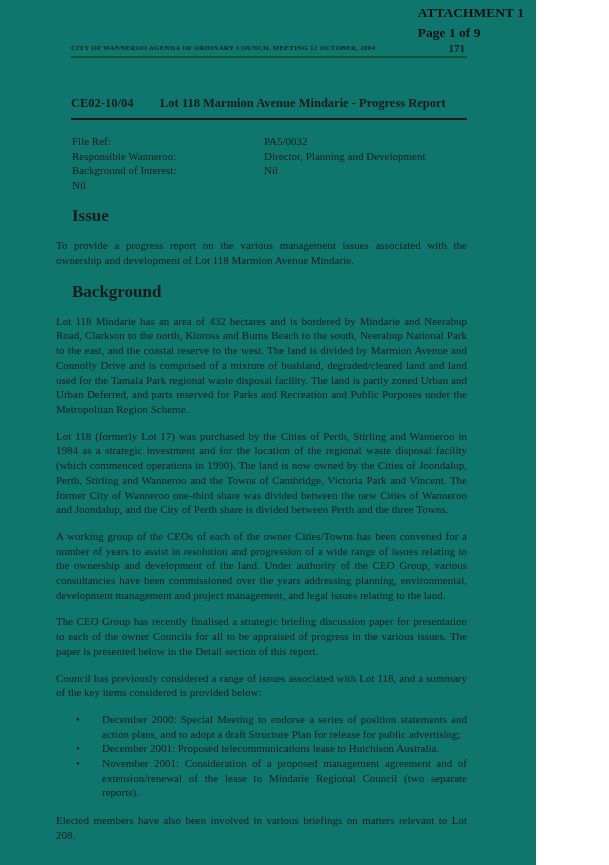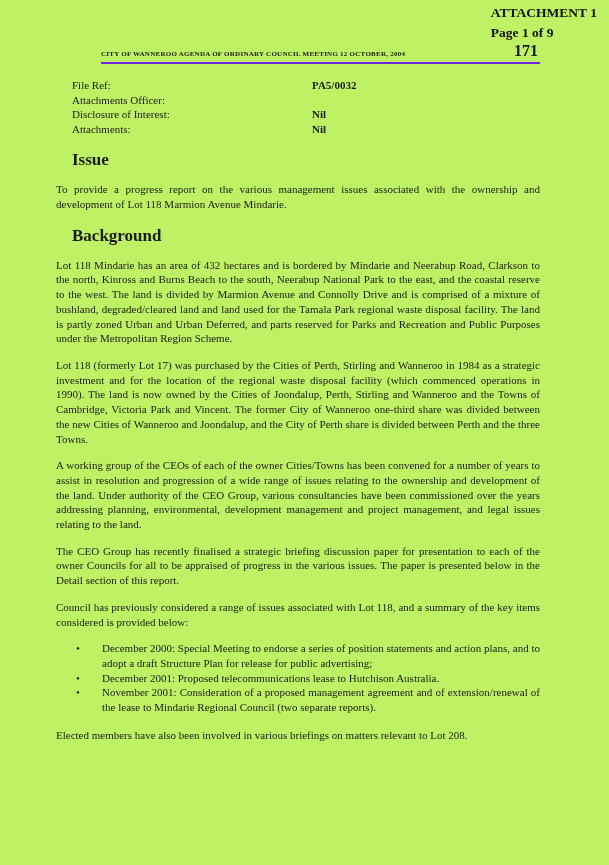--- a/index.html
+++ b/index.html
@@ -2,23 +2,23 @@
 <html><head>
 <meta charset="utf-8">
 <style>
   html, body {
     margin: 0;
     padding: 0;
     background: #ffffff;
   }
   .page {
     position: relative;
-    width: 609px;
+    width: 536px;
     height: 865px;
-    background: #bef264;
+    background: #0f766e;
     font-family: "Liberation Serif", serif;
     color: #1b1b1b;
     overflow: hidden;
   }
   
   .topright {
     position: absolute;
     top: 3px;
     right: 12px;
     text-align: left;
@@ -33,32 +33,31 @@
     padding-top: 42px;
     display: flex;
     justify-content: space-between;
     align-items: flex-end;
   }
   .agenda-header-inner {
     width: 100%;
     display: flex;
     justify-content: space-between;
     align-items: flex-end;
-    border-bottom: 2px solid #6d28d9;
+    border-bottom: 2px solid #14532d;
     padding-bottom: 2px;
-    margin-left: 30px;
   }
   .agenda-title {
     font-size: 7px;
     font-weight: bold;
     letter-spacing: 0.25px;
     padding-bottom: 2px;
   }
   .agenda-page-number {
-    font-size: 16px;
+    font-size: 11px;
     font-weight: bold;
     padding-right: 2px;
   }
   
   .report-title-block {
     margin: 38px 69px 0 71px;
     border-bottom: 2.5px solid #1a1a1a;
     padding-bottom: 7px;
     font-size: 12.5px;
     font-weight: bold;
@@ -67,23 +66,23 @@
   .report-code {
     display: inline-block;
     min-width: 89px;
   }
   
   .file-info {
     margin: 14px 69px 0 72px;
     font-size: 11px;
     line-height: 14.6px;
   }
-  .file-row { display: flex; gap: 48px; }
+  .file-row { display: flex; }
   .file-label { width: 192px; flex: 0 0 192px; }
-  .file-value { flex: 1; font-weight: bold; }
+  .file-value { flex: 1; }
   
   .section-heading {
     margin: 13px 69px 0 72px;
     font-size: 17px;
     font-weight: bold;
     padding-top: 1px;
   }
   .para {
     margin: 12px 69px 0 56px;
     font-size: 11px;
@@ -121,35 +120,38 @@
     <div>Page 1 of 9</div>
   </div>
 
   <div class="agenda-header">
     <div class="agenda-header-inner">
       <span class="agenda-title">CITY OF WANNEROO AGENDA OF ORDINARY COUNCIL MEETING 12 OCTOBER, 2004</span>
       <span class="agenda-page-number">171</span>
     </div>
   </div>
 
+  <div class="report-title-block">
+    <span class="report-code">CE02-10/04</span><span>Lot 118 Marmion Avenue Mindarie - Progress Report</span>
+  </div>
 
   <div class="file-info">
     <div class="file-row">
       <span class="file-label">File Ref:</span>
       <span class="file-value">PA5/0032</span>
     </div>
     <div class="file-row">
-      <span class="file-label">Attachments Officer:</span>
+      <span class="file-label">Responsible Wanneroo:</span>
+      <span class="file-value">Director, Planning and Development</span>
     </div>
     <div class="file-row">
-      <span class="file-label">Disclosure of Interest:</span>
+      <span class="file-label">Background of Interest:</span>
       <span class="file-value">Nil</span>
     </div>
     <div class="file-row">
-      <span class="file-label">Attachments:</span>
       <span class="file-value">Nil</span>
     </div>
   </div>
 
   <div class="section-heading">Issue</div>
   <div class="para">To provide a progress report on the various management issues associated with the ownership and development of Lot 118 Marmion Avenue Mindarie.</div>
 
   <div class="section-heading">Background</div>
   <div class="para">Lot 118 Mindarie has an area of 432 hectares and is bordered by Mindarie and Neerabup Road, Clarkson to the north, Kinross and Burns Beach to the south, Neerabup National Park to the east, and the coastal reserve to the west.  The land is divided by Marmion Avenue and Connolly Drive and is comprised of a mixture of bushland, degraded/cleared land and land used for the Tamala Park regional waste disposal facility.  The land is partly zoned Urban and Urban Deferred, and parts reserved for Parks and Recreation and Public Purposes under the Metropolitan Region Scheme.</div>
   <div class="para">Lot 118 (formerly Lot 17) was purchased by the Cities of Perth, Stirling and Wanneroo in 1984 as a strategic investment and for the location of the regional waste disposal facility (which commenced operations in 1990).  The land is now owned by the Cities of Joondalup, Perth, Stirling and Wanneroo and the Towns of Cambridge, Victoria Park and Vincent.  The former City of Wanneroo one-third share was divided between the new Cities of Wanneroo and Joondalup, and the City of Perth share is divided between Perth and the three Towns.</div>

